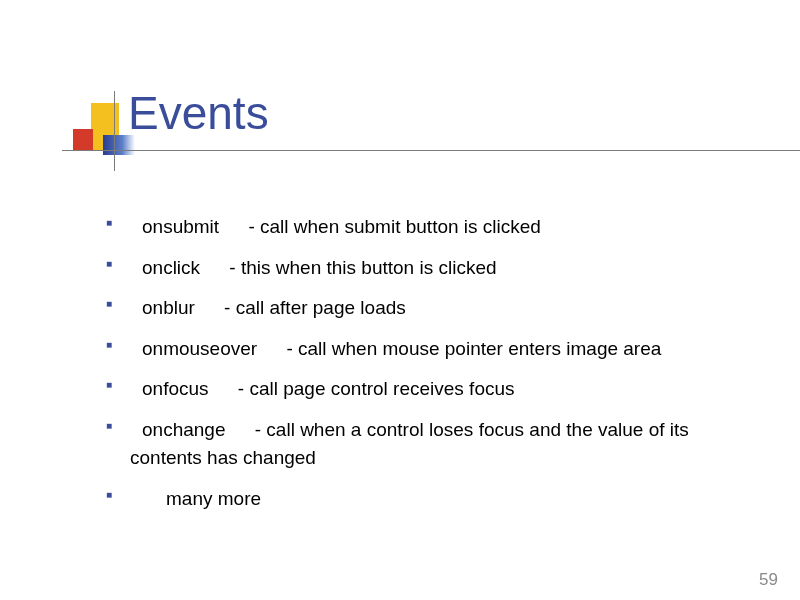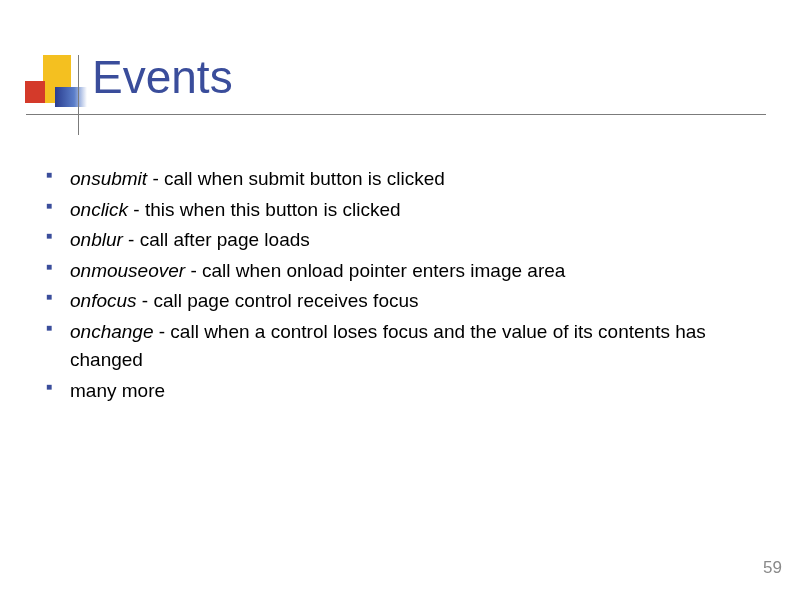--- a/index.html
+++ b/index.html
@@ -1,16 +1,16 @@
 <!DOCTYPE html>
 <html><head>
   <meta charset="utf-8">
   <style>
     * {
-      margin: 0;
+      margin: 12px;
       padding: 0;
       box-sizing: border-box;
     }
     body {
       width: 800px;
       height: 600px;
       background: #ffffff;
       font-family: Verdana, Arial, sans-serif;
       position: relative;
       overflow: hidden;
@@ -90,26 +90,25 @@
     }
     li::before {
       content: "■";
       position: absolute;
       left: 2px;
       top: 2px;
       color: #3a4d9b;
       font-size: 10px;
     }
     .event-name {
-      font-style: italic;
     }
     .page-number {
       position: absolute;
       bottom: 22px;
-      right: 18px;
+      right: 34px;
       font-size: 17px;
       color: #8a8a8a;
     }
   </style>
 </head>
 <body>
 
 <div class="slide-decoration">
   <div class="yellow-block"></div>
   <div class="red-block"></div>
@@ -118,20 +117,20 @@
 <div class="line-vertical"></div>
 <div class="line-horizontal"></div>
 
 <h1 class="title">Events</h1>
 
 <div class="content">
   <ul>
     <li><span class="event-name">onsubmit</span><span> - call when submit button is clicked</span></li>
     <li><span class="event-name">onclick</span><span> - this when this button is clicked</span></li>
     <li><span class="event-name">onblur</span><span> - call after page loads</span></li>
-    <li><span class="event-name">onmouseover</span><span> - call when onload pointer enters image area</span></li>
+    <li><span class="event-name">onmouseover</span><span> - call when mouse pointer enters image area</span></li>
     <li><span class="event-name">onfocus</span><span> - call page control receives focus</span></li>
     <li><span class="event-name">onchange</span><span> - call when a control loses focus and the value of its contents has changed</span></li>
     <li><span class="event-name"></span><span>many more</span></li>
   </ul>
 </div>
 
 <div class="page-number">59</div>
 
 </body></html>

